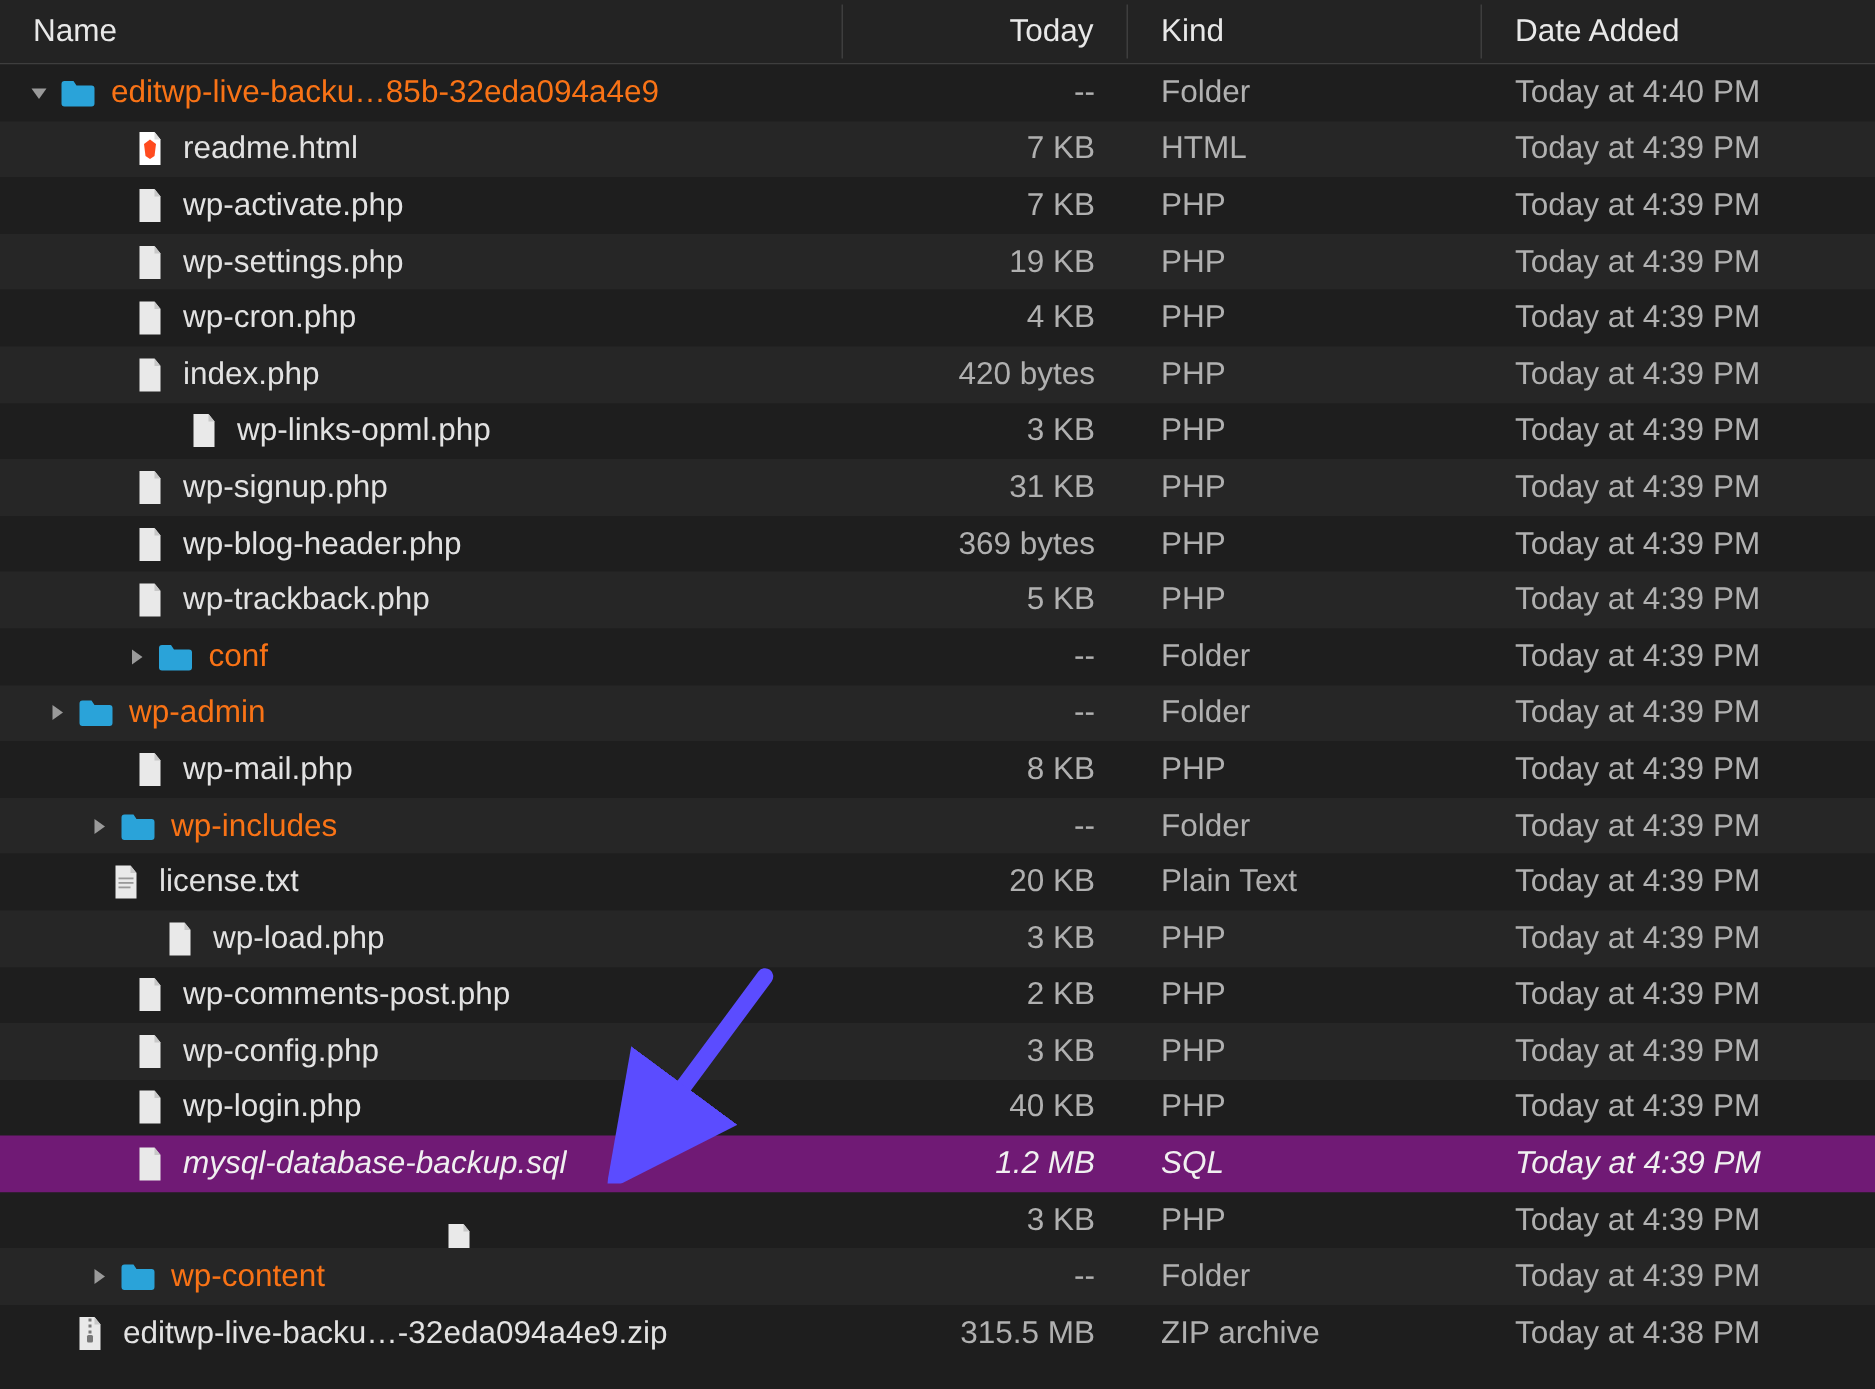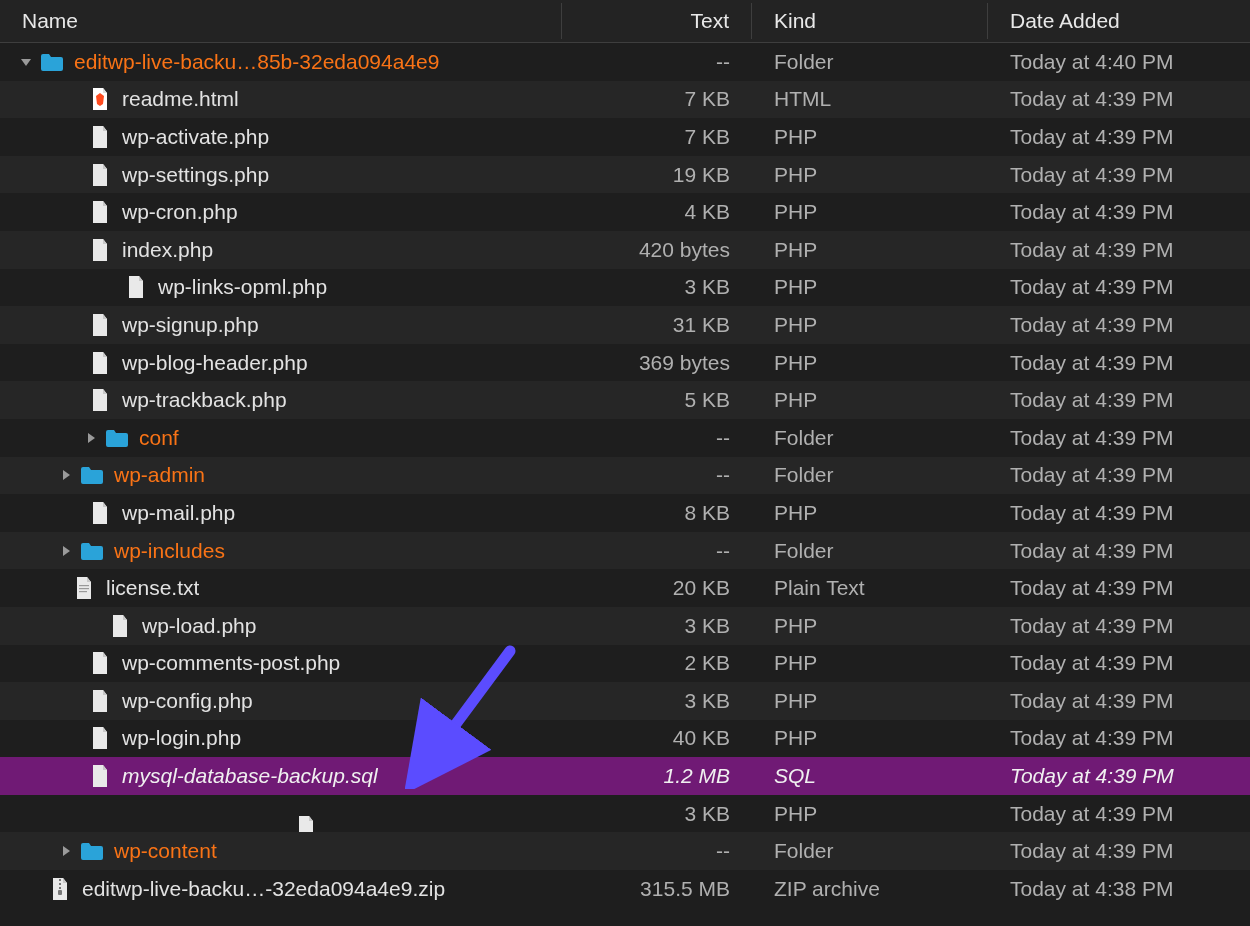--- a/index.html
+++ b/index.html
@@ -98,21 +98,21 @@
     left: 405px;
     top: 639px;
     pointer-events: none;
   }
 </style>
 </head>
 <body>
 
 <div class="header-row">
   <div class="col col-name">Name</div>
-  <div class="col col-size">Text</div>
+  <div class="col col-size">Today</div>
   <div class="col col-kind">Kind</div>
   <div class="col col-date">Date Added</div>
 </div>
 
 <div class="rows" id="rows">
     <div class="row folder-row">
       <div class="col-name" style="padding-left: 20px;">
         <span class="disclosure">
           <svg width="12" height="12" viewBox="0 0 12 12">
             <path d="M1 3 L11 3 L6 10 Z" fill="#9a9a9a"></path>
@@ -277,21 +277,21 @@
             <path d="M1 4 Q1 2 3 2 L9 2 L11 5 L21 5 Q23 5 23 7 L23 17 Q23 19 21 19 L3 19 Q1 19 1 17 Z" fill="#2aa3d9"></path>
           </svg>
         </span>
         <span class="fname">conf</span>
       </div>
       <div class="col-size">--</div>
       <div class="col-kind">Folder</div>
       <div class="col-date">Today at 4:39 PM</div>
     </div>
     <div class="row folder-row">
-      <div class="col-name" style="padding-left: 60px;">
+      <div class="col-name" style="padding-left: 32px;">
         <span class="disclosure">
           <svg width="12" height="12" viewBox="0 0 12 12">
             <path d="M3 1 L10 6 L3 11 Z" fill="#9a9a9a"></path>
           </svg>
         </span>
         <span class="icon">
           <svg viewBox="0 0 24 20" width="24" height="20">
             <path d="M1 4 Q1 2 3 2 L9 2 L11 5 L21 5 Q23 5 23 7 L23 17 Q23 19 21 19 L3 19 Q1 19 1 17 Z" fill="#2aa3d9"></path>
           </svg>
         </span>

